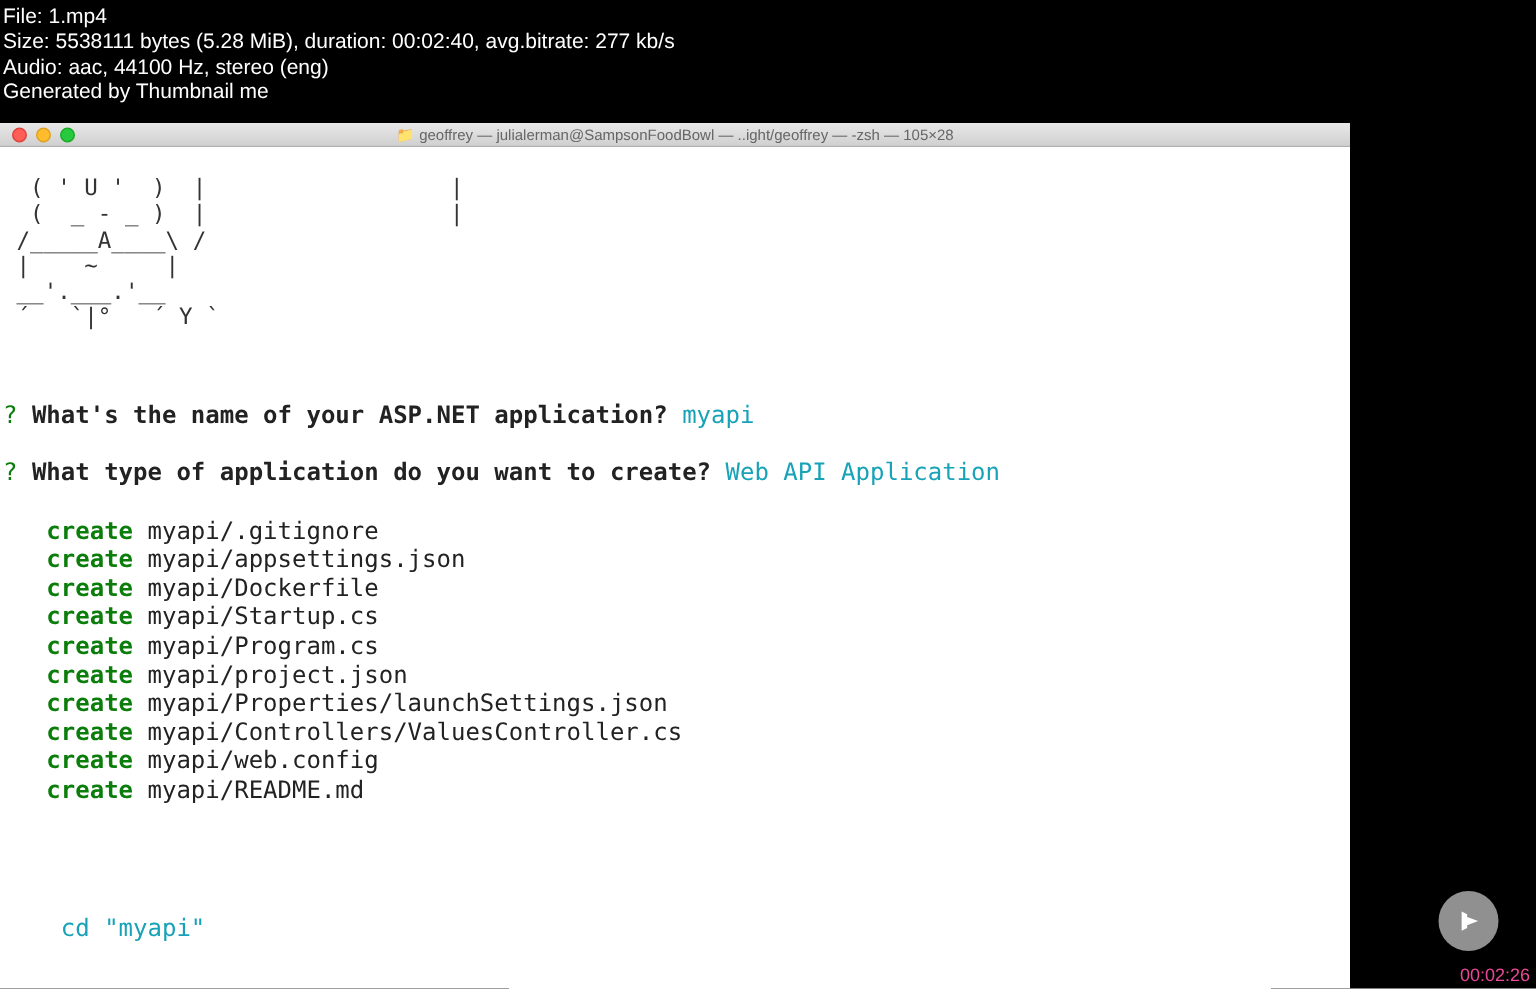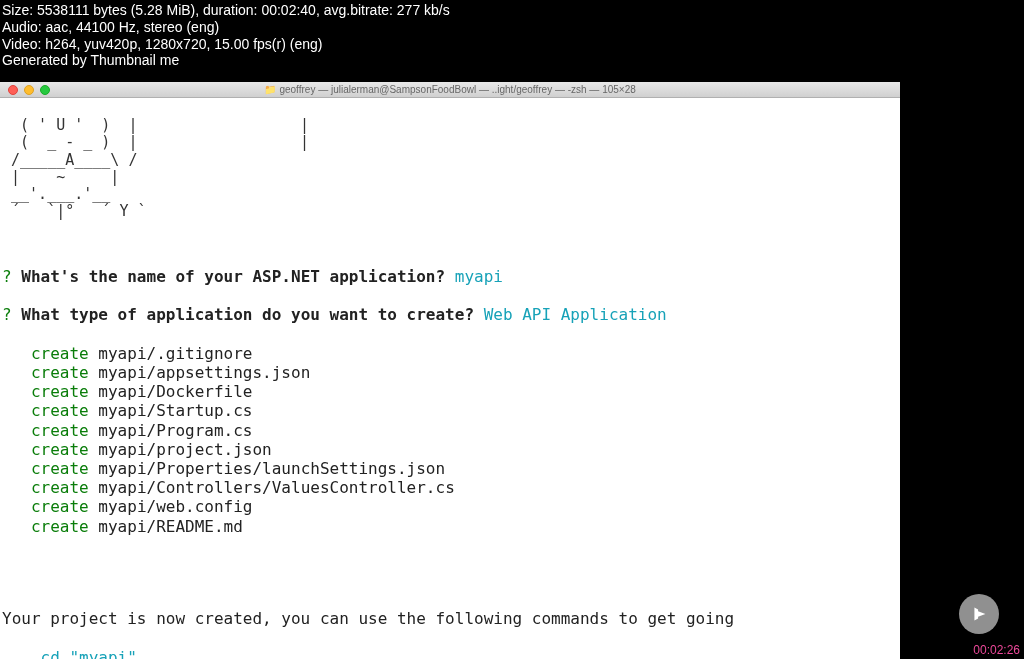--- a/index.html
+++ b/index.html
@@ -78,21 +78,21 @@
       color: #333;
       font-size: 15px;
       line-height: 1.15;
       font-family: "Menlo", "Monaco", monospace;
     }
     
     .prompt-q { font-weight: bold; }
     .qmark { color: #0a7d0a; font-weight: normal; }
     .answer { color: #17a2b8; }
     .answer2 { color: #17a2b8; }
-    .create { color: #0a7d0a; }
+    .create { color: #0a7d0a; font-weight: bold; }
     .msg { color: #222; }
     .cmd { color: #17a2b8; }
     
     .play-button {
       position: absolute;
       right: 25px;
       bottom: 25px;
       width: 40px;
       height: 40px;
       border-radius: 50%;
@@ -111,23 +111,23 @@
       font-size: 12px;
       font-family: Arial, sans-serif;
     }
     
     .spacer { height: 8px; }
   </style>
 </head>
 <body>
 
 <div class="overlay-info">
+  <div>File: 1.mp4</div>
   <div>Size: 5538111 bytes (5.28 MiB), duration: 00:02:40, avg.bitrate: 277 kb/s</div>
   <div>Audio: aac, 44100 Hz, stereo (eng)</div>
-  <div>Video: h264, yuv420p, 1280x720, 15.00 fps(r) (eng)</div>
   <div>Generated by Thumbnail me</div>
 </div>
 
 <div class="mac-window">
   <div class="titlebar">
     <div class="traffic-lights">
       <span class="tl-red"></span>
       <span class="tl-yellow"></span>
       <span class="tl-green"></span>
     </div>
@@ -143,21 +143,20 @@
 <span> /_____A____\ /</span>
 <span> |    ~     |</span>
 <span> __'.___.'__</span>
 <span> ´   `|°   ´ Y `</span></div>
 <div class="spacer"></div>
 <div><span class="qmark">?</span><span class="prompt-q"> What's the name of your ASP.NET application? </span><span class="answer2">myapi</span></div>
 <div><span class="qmark">?</span><span class="prompt-q"> What type of application do you want to create? </span><span class="answer">Web API Application</span></div>
 <div id="create-list"><div>   <span class="create">create</span> <span>myapi/.gitignore</span></div><div>   <span class="create">create</span> <span>myapi/appsettings.json</span></div><div>   <span class="create">create</span> <span>myapi/Dockerfile</span></div><div>   <span class="create">create</span> <span>myapi/Startup.cs</span></div><div>   <span class="create">create</span> <span>myapi/Program.cs</span></div><div>   <span class="create">create</span> <span>myapi/project.json</span></div><div>   <span class="create">create</span> <span>myapi/Properties/launchSettings.json</span></div><div>   <span class="create">create</span> <span>myapi/Controllers/ValuesController.cs</span></div><div>   <span class="create">create</span> <span>myapi/web.config</span></div><div>   <span class="create">create</span> <span>myapi/README.md</span></div></div>
 <div class="spacer"></div>
 <div class="spacer"></div>
-<div class="msg">Your project is now created, you can use the following commands to get going</div>
 <div>    <span class="cmd">cd "myapi"</span></div>
 
 
 
 
 
 
   </div>
 </div>
 

